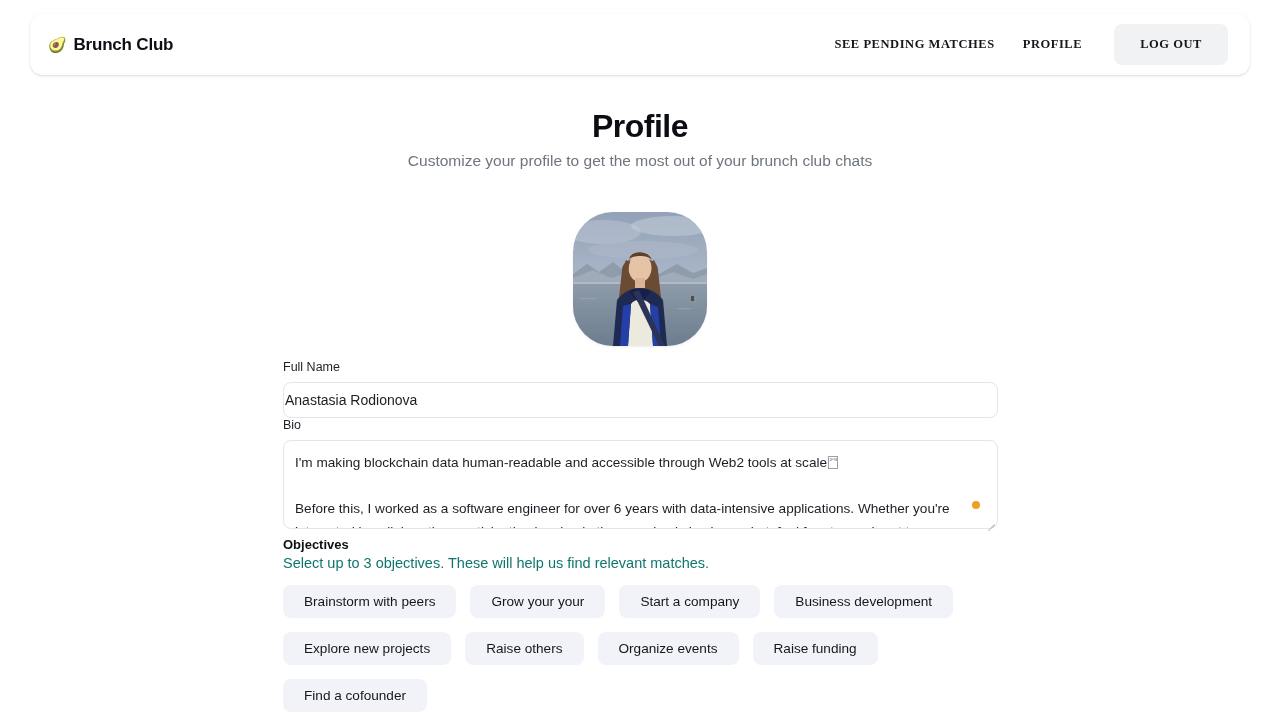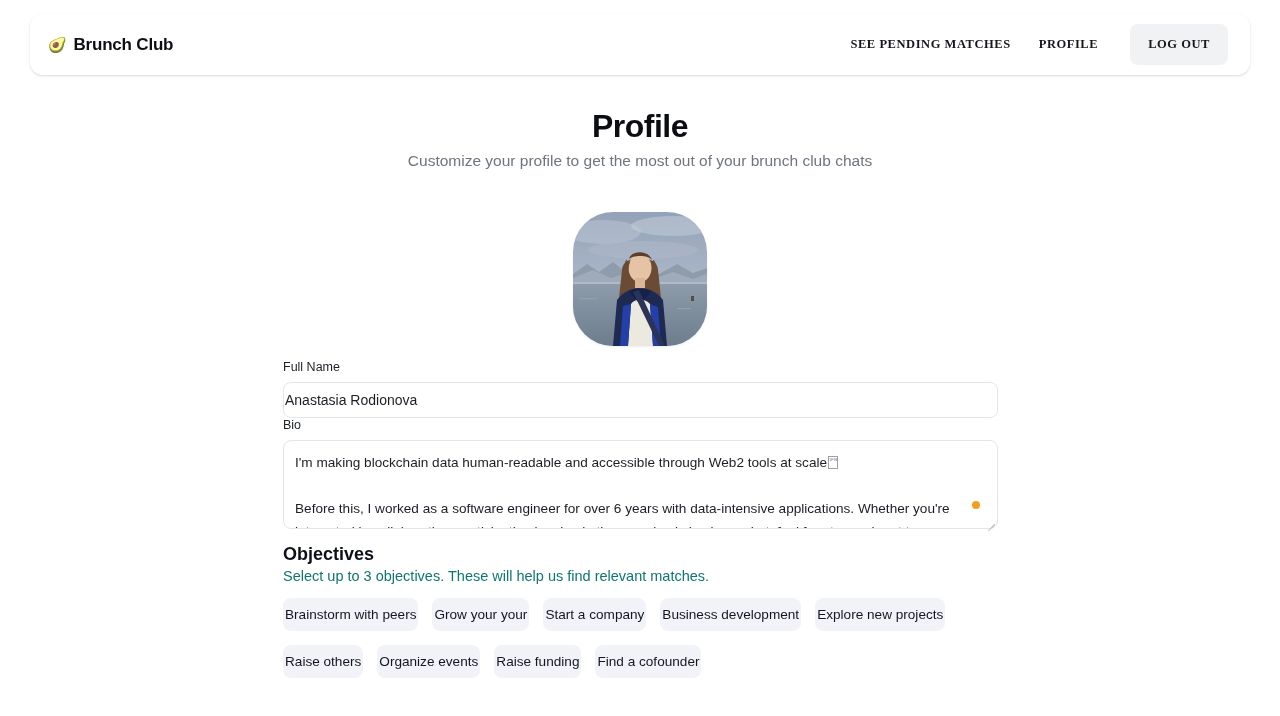--- a/index.html
+++ b/index.html
@@ -43,21 +43,21 @@
     white-space: nowrap;
   }
   .nav-btn {
     font-size: 12.5px;
     font-weight: bold;
     letter-spacing: 0.55px;
     color: #15171c;
     background: #f1f2f4;
     border: none;
     border-radius: 8px;
-    padding: 13px 18px;
+    padding: 13px 26px;
     margin-left: 18px;
     cursor: pointer;
     font-family: inherit;
     white-space: nowrap;
   }
 
   
   .page-title {
     position: absolute;
     left: 0; top: 108px; width: 1280px;
@@ -153,22 +153,22 @@
   }
   .resize-grip i {
     position: absolute; right: 0; display: block;
     height: 1px; background: #b9bec6;
   }
   .resize-grip i:nth-child(1){ bottom: 1px; width: 9px; transform: rotate(-45deg); transform-origin: bottom right; }
   .resize-grip i:nth-child(2){ bottom: 1px; width: 5px; transform: rotate(-45deg); transform-origin: bottom right; right: 0px; }
 
   
   .obj-title {
-    margin-top: 15px;
-    font-size: 18px;
+    margin-top: 8px;
+    font-size: 13px;
     font-weight: bold;
     color: #0d1016;
   }
   .obj-desc {
     margin-top: 3px;
     font-size: 14.5px;
     color: #0f766e;
   }
   .chips {
     display: flex;
@@ -177,21 +177,21 @@
     margin-top: 14px;
     width: 715px;
   }
   .chip {
     background: #f1f3f9;
     border: none;
     border-radius: 8px;
     font-family: inherit;
     font-size: 13.6px;
     color: #14171d;
-    padding: 9px 2px;
+    padding: 9px 21px;
     cursor: pointer;
     white-space: nowrap;
   }
 </style>
 </head>
 <body>
 
 <div class="header-card">
 
   <div class="brand">

